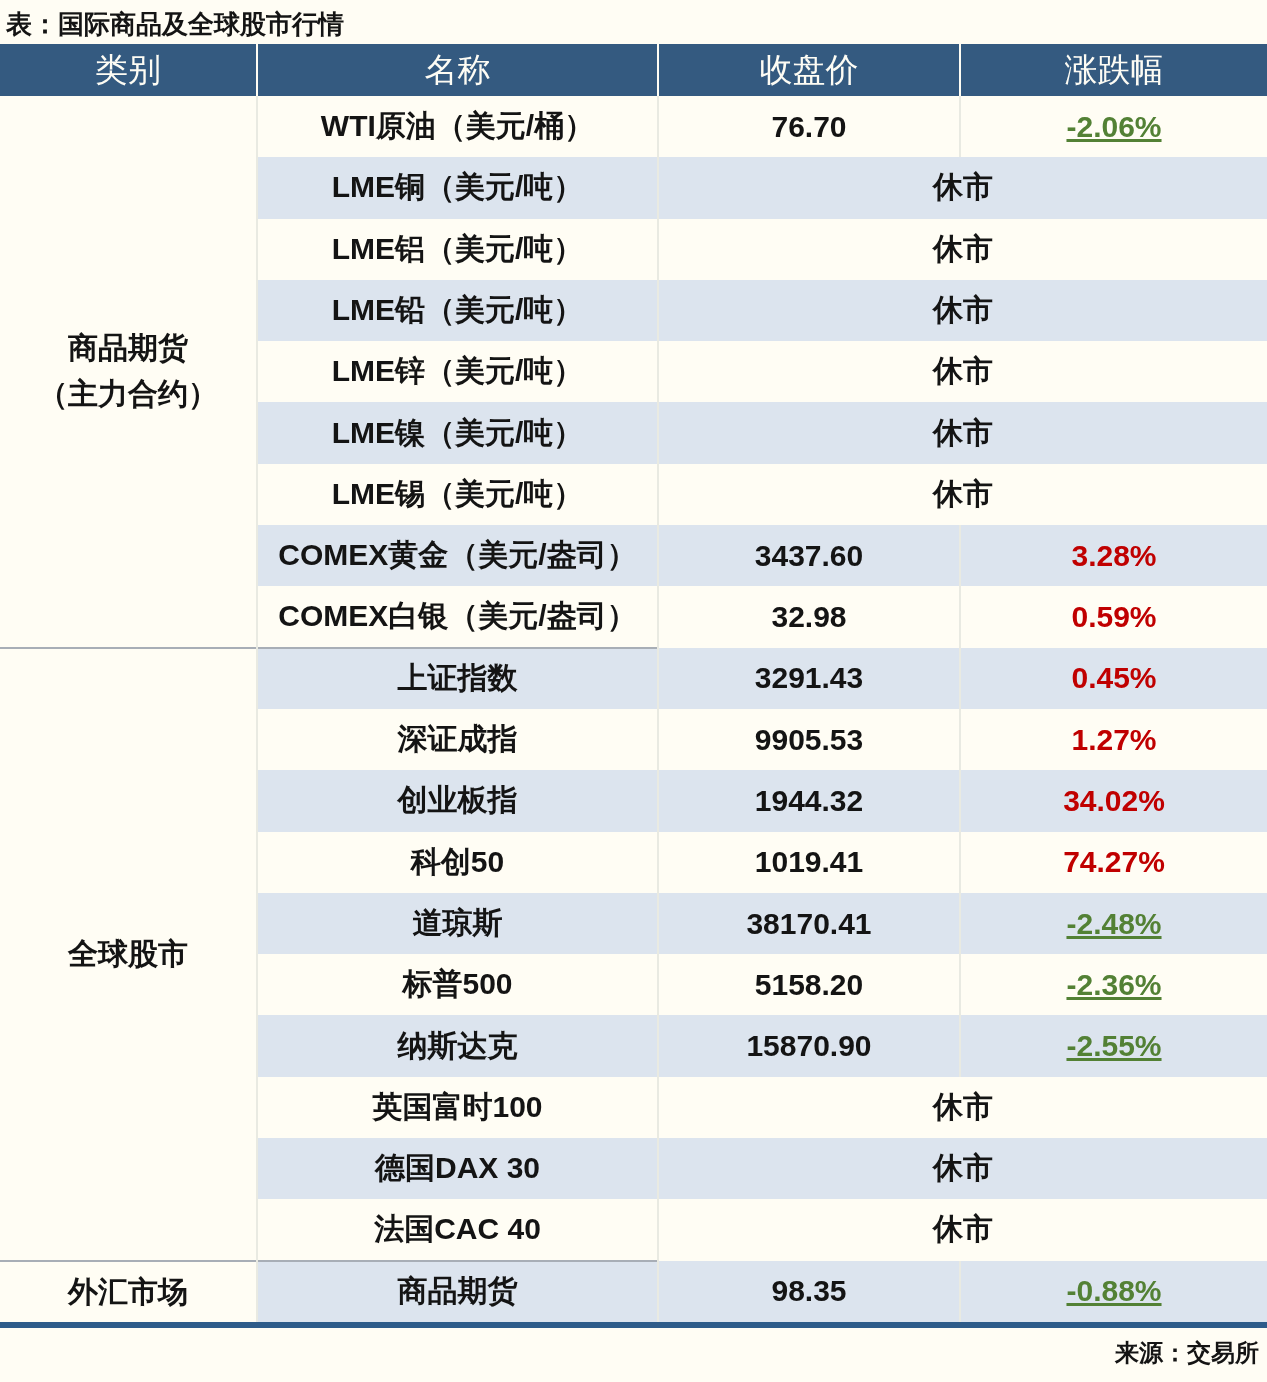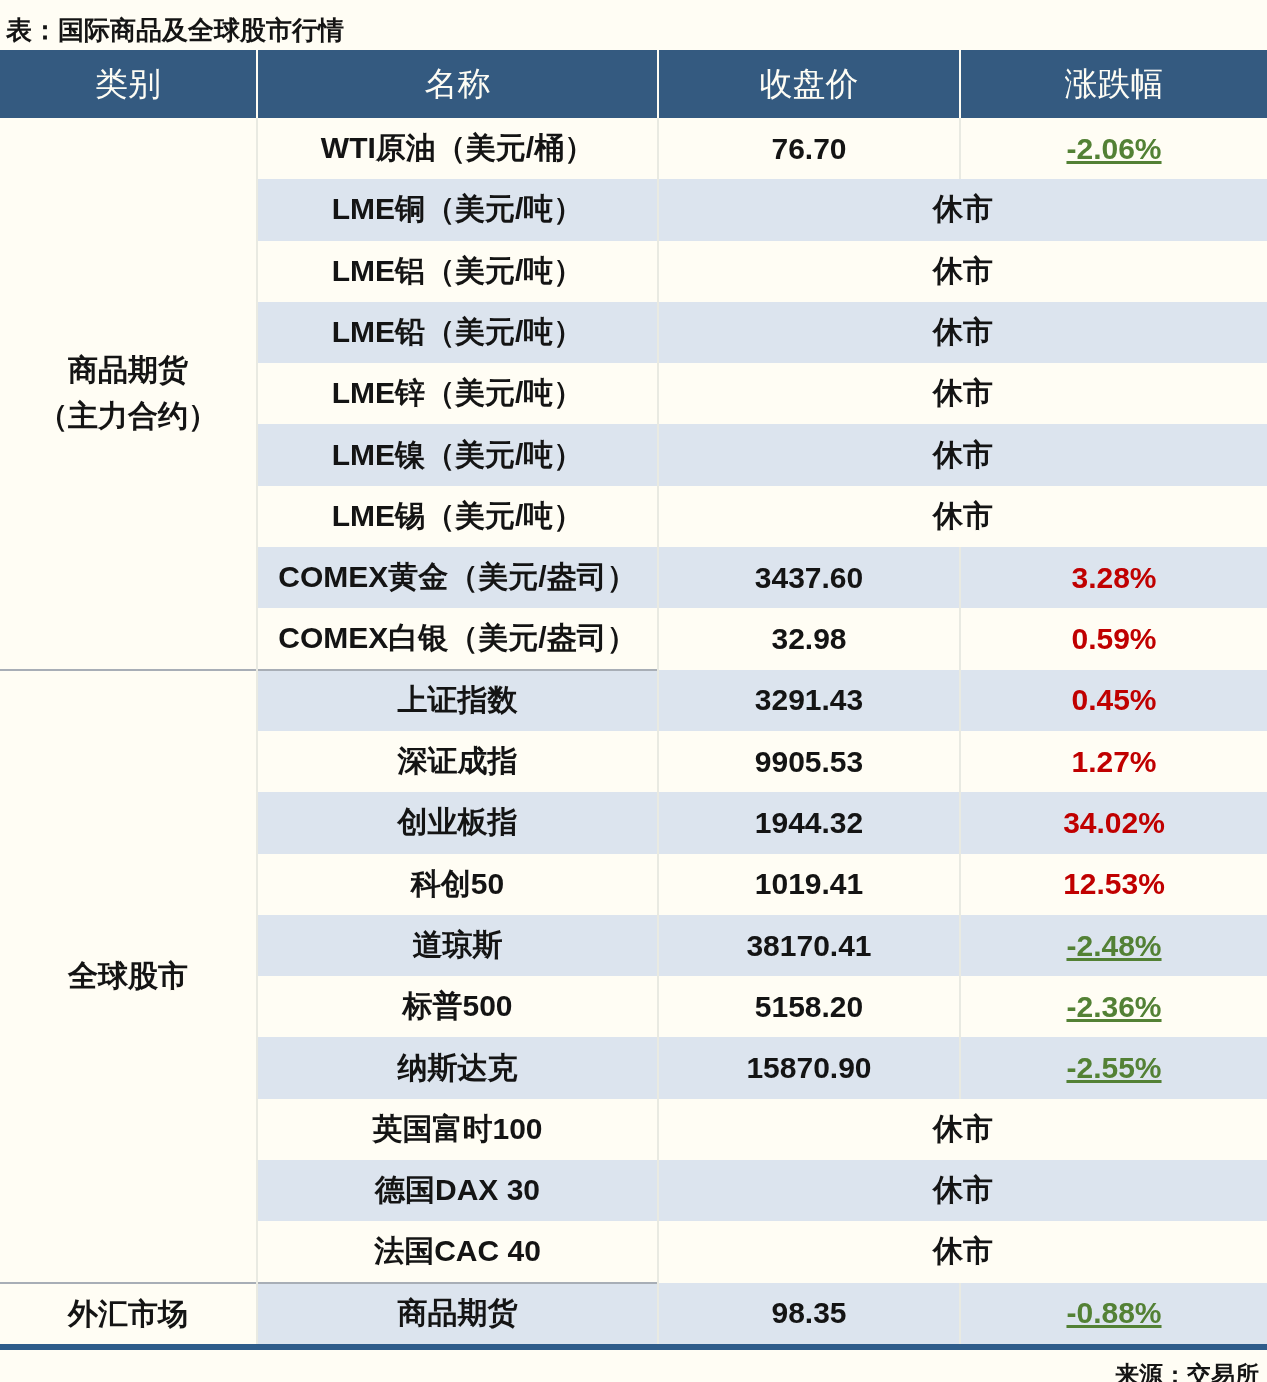--- a/index.html
+++ b/index.html
@@ -15,36 +15,36 @@
   }
   html,body{margin:0;padding:0;}
   body{
     width:1267px;height:1382px;
     background:var(--paper);
     font-family:"Liberation Sans", sans-serif;
     color:var(--ink);
     overflow:hidden;
   }
   .title{
-    padding:14px 0 0 6px;
+    padding:8px 0 0 6px;
     height:36px;
     font-size:26px;
     font-weight:700;
     line-height:32px;
   }
   table{
     width:1267px;
     border-collapse:collapse;
     table-layout:fixed;
   }
   col.c1{width:257px}
   col.c2{width:401px}
   col.c3{width:302px}
   col.c4{width:307px}
-  thead tr{height:68px;}
+  thead tr{height:52px;}
   th{
     background:var(--navy);
     color:#fdfcf4;
     font-family:"Liberation Serif", serif;
     font-weight:400;
     font-size:33px;
     text-align:center;
     vertical-align:middle;
     padding:0;
   }
@@ -155,21 +155,21 @@
       <td class="num"><span class="red">1.27%</span></td>
     </tr>
     <tr class="blue">
       <td class="name">创业板指</td>
       <td class="num">1944.32</td>
       <td class="num"><span class="red">34.02%</span></td>
     </tr>
     <tr class="white">
       <td class="name">科创50</td>
       <td class="num">1019.41</td>
-      <td class="num"><span class="red">12.53%</span></td>
+      <td class="num"><span class="red">74.27%</span></td>
     </tr>
     <tr class="blue">
       <td class="name">道琼斯</td>
       <td class="num">38170.41</td>
       <td class="num"><span class="green">-2.48%</span></td>
     </tr>
     <tr class="white">
       <td class="name">标普500</td>
       <td class="num">5158.20</td>
       <td class="num"><span class="green">-2.36%</span></td>

